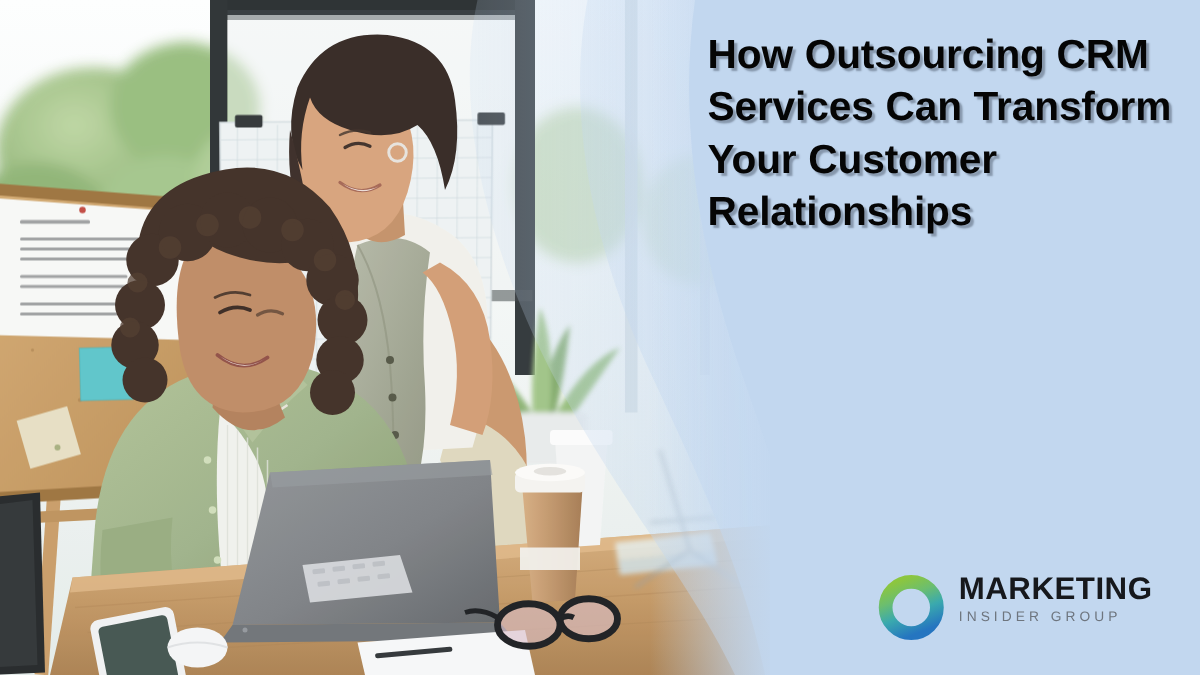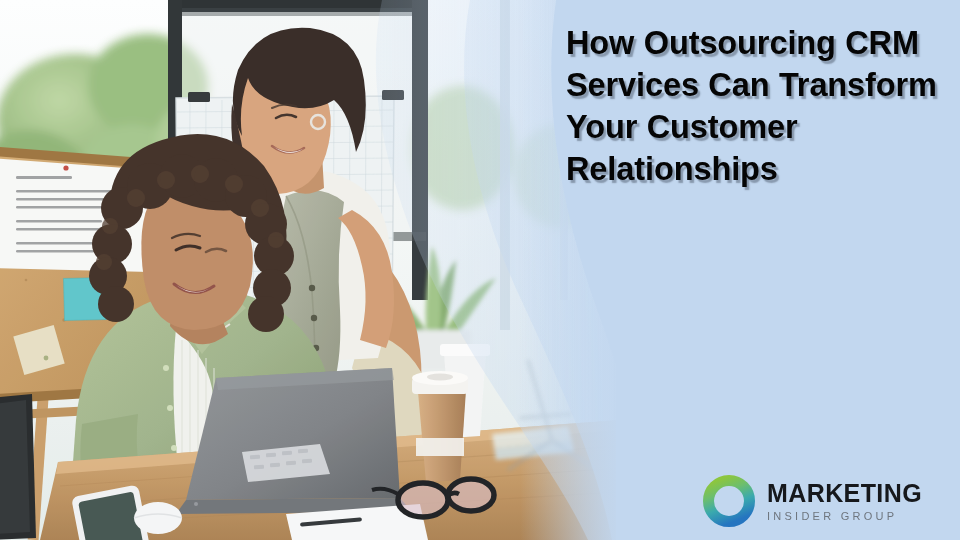--- a/index.html
+++ b/index.html
@@ -58,23 +58,21 @@
     text-shadow: 2.5px 2.5px 1.4px rgba(20,28,45,0.34);
     word-spacing: 0.5px;
   }
 
   
   .logo {
     position: absolute;
     left: 702px;
     top: 459px;
     display: flex;
-    align-items: center;
     gap: 11px;
-    margin-top: 15px;
   }
   .logo-mark { width: 54px; height: 54px; flex: none; display: block; }
   .logo-words { display: flex; flex-direction: column; line-height: 1; }
   .logo-main {
     font-family: "Liberation Sans", sans-serif;
     font-size: 25px;
     font-weight: 700;
     color: #16181c;
     letter-spacing: 0.4px;
   }

